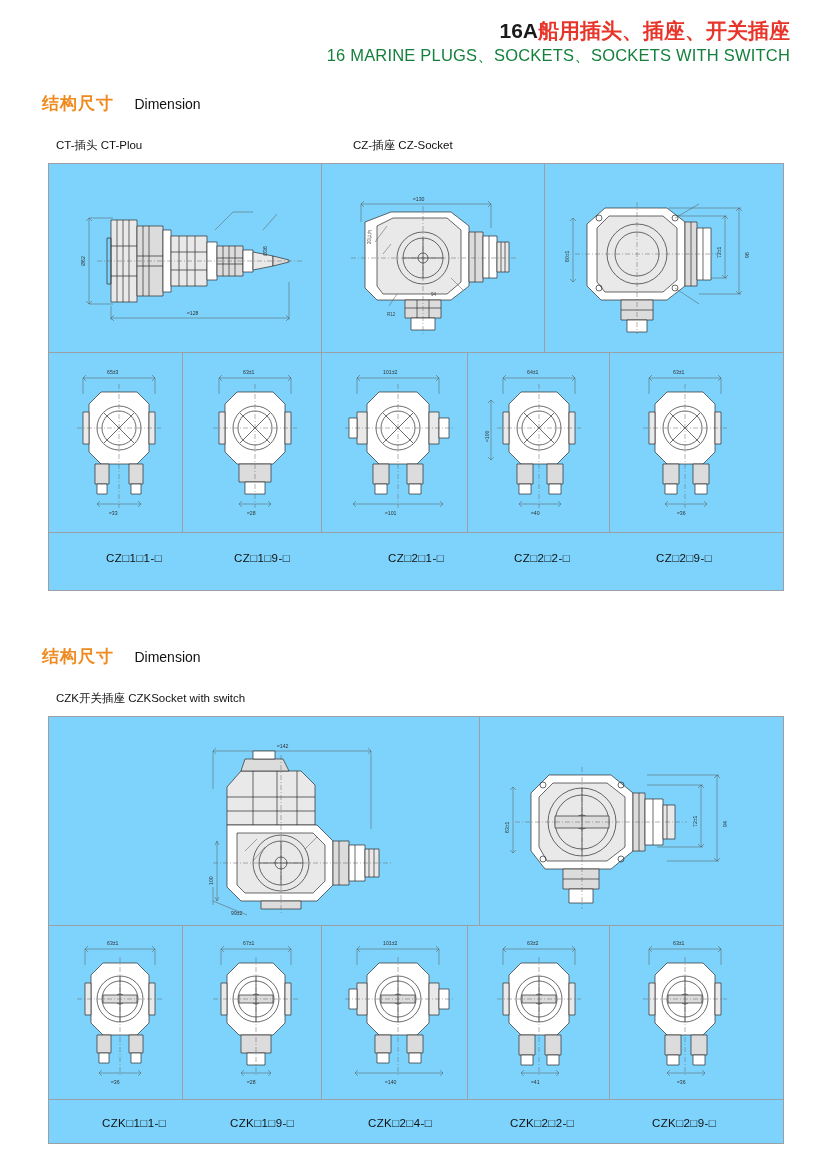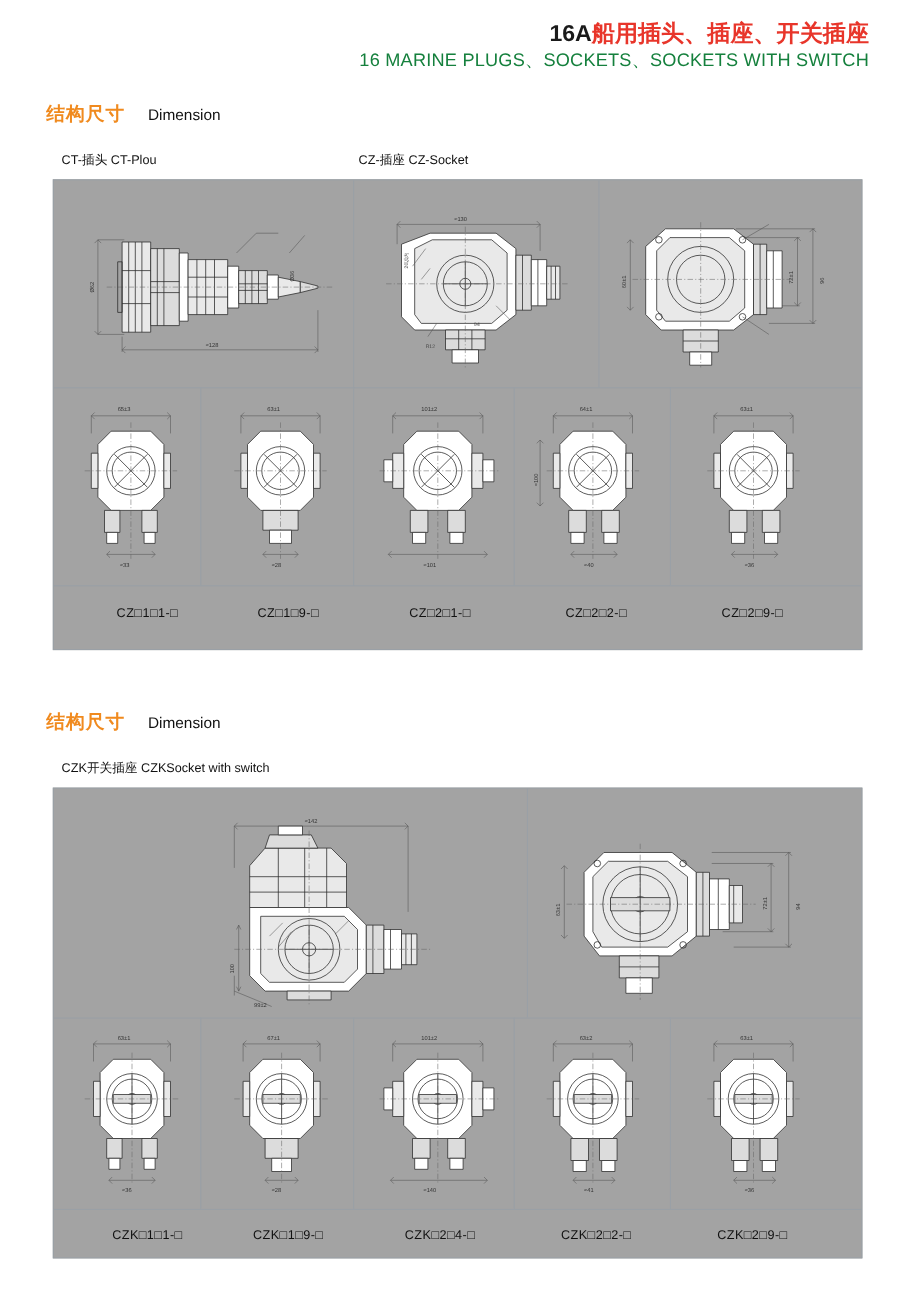--- a/index.html
+++ b/index.html
@@ -67,21 +67,21 @@
     position: absolute;
     font-size: 11.5px;
     color: #111;
     white-space: nowrap;
     text-align: right;
   }
   
   .panel {
     position: absolute;
     border: 1px solid #9aa0a6;
-    background: #a3a3a3;
+    background: #7dd3fc;
     box-sizing: border-box;
   }
   .panel-inner {
     position: absolute;
     inset: 0;
   }
   .divider-h {
     position: absolute;
     border-top: 1px solid #9aa0a6;
     left: 0;
@@ -137,21 +137,21 @@
     </div>
     <div class="title-en">16 MARINE PLUGS、SOCKETS、SOCKETS WITH  SWITCH</div>
   </div>
 
   <div class="section-head" style="top:92px">
     <span class="cn">结构尺寸</span>
     <span class="en">Dimension</span>
   </div>
 
   <div class="subcaption" style="top:138px;left:56px">CT-插头   CT-Plou</div>
-  <div class="subcaption" style="top:138px;left:326px">CZ-插座  CZ-Socket</div>
+  <div class="subcaption" style="top:138px;left:353px">CZ-插座  CZ-Socket</div>
 
   <div class="panel" style="left:48px;top:163px;width:736px;height:428px">
     <div class="panel-inner">
       <div class="divider-h" style="top:188px"></div>
       <div class="divider-h" style="top:368px"></div>
       <div class="divider-v" style="left:133px;top:188px;height:180px"></div>
       <div class="divider-v" style="left:272px;top:188px;height:180px"></div>
       <div class="divider-v" style="left:418px;top:188px;height:180px"></div>
       <div class="divider-v" style="left:560px;top:188px;height:180px"></div>
       <div class="divider-v" style="left:272px;top:0px;height:188px"></div>
@@ -532,21 +532,21 @@
         <g class="ln-l">
           <path d="M38 144 L80 144"></path>
           <path d="M41 141 L38 144 L41 147"></path>
           <path d="M77 141 L80 144 L77 147"></path>
         </g>
         <text class="dim" x="50" y="155">≈36</text>
       </svg>
 
       <div class="model-label" style="left:30px;top:388px;width:110px">CZ□1□1-□</div>
       <div class="model-label" style="left:158px;top:388px;width:110px">CZ□1□9-□</div>
-      <div class="model-label" style="left:296px;top:388px;width:110px">CZ□2□1-□</div>
+      <div class="model-label" style="left:312px;top:388px;width:110px">CZ□2□1-□</div>
       <div class="model-label" style="left:438px;top:388px;width:110px">CZ□2□2-□</div>
       <div class="model-label" style="left:580px;top:388px;width:110px">CZ□2□9-□</div>
     </div>
   </div>
 
   <div class="section-head" style="top:645px">
     <span class="cn">结构尺寸</span>
     <span class="en">Dimension</span>
   </div>
 

